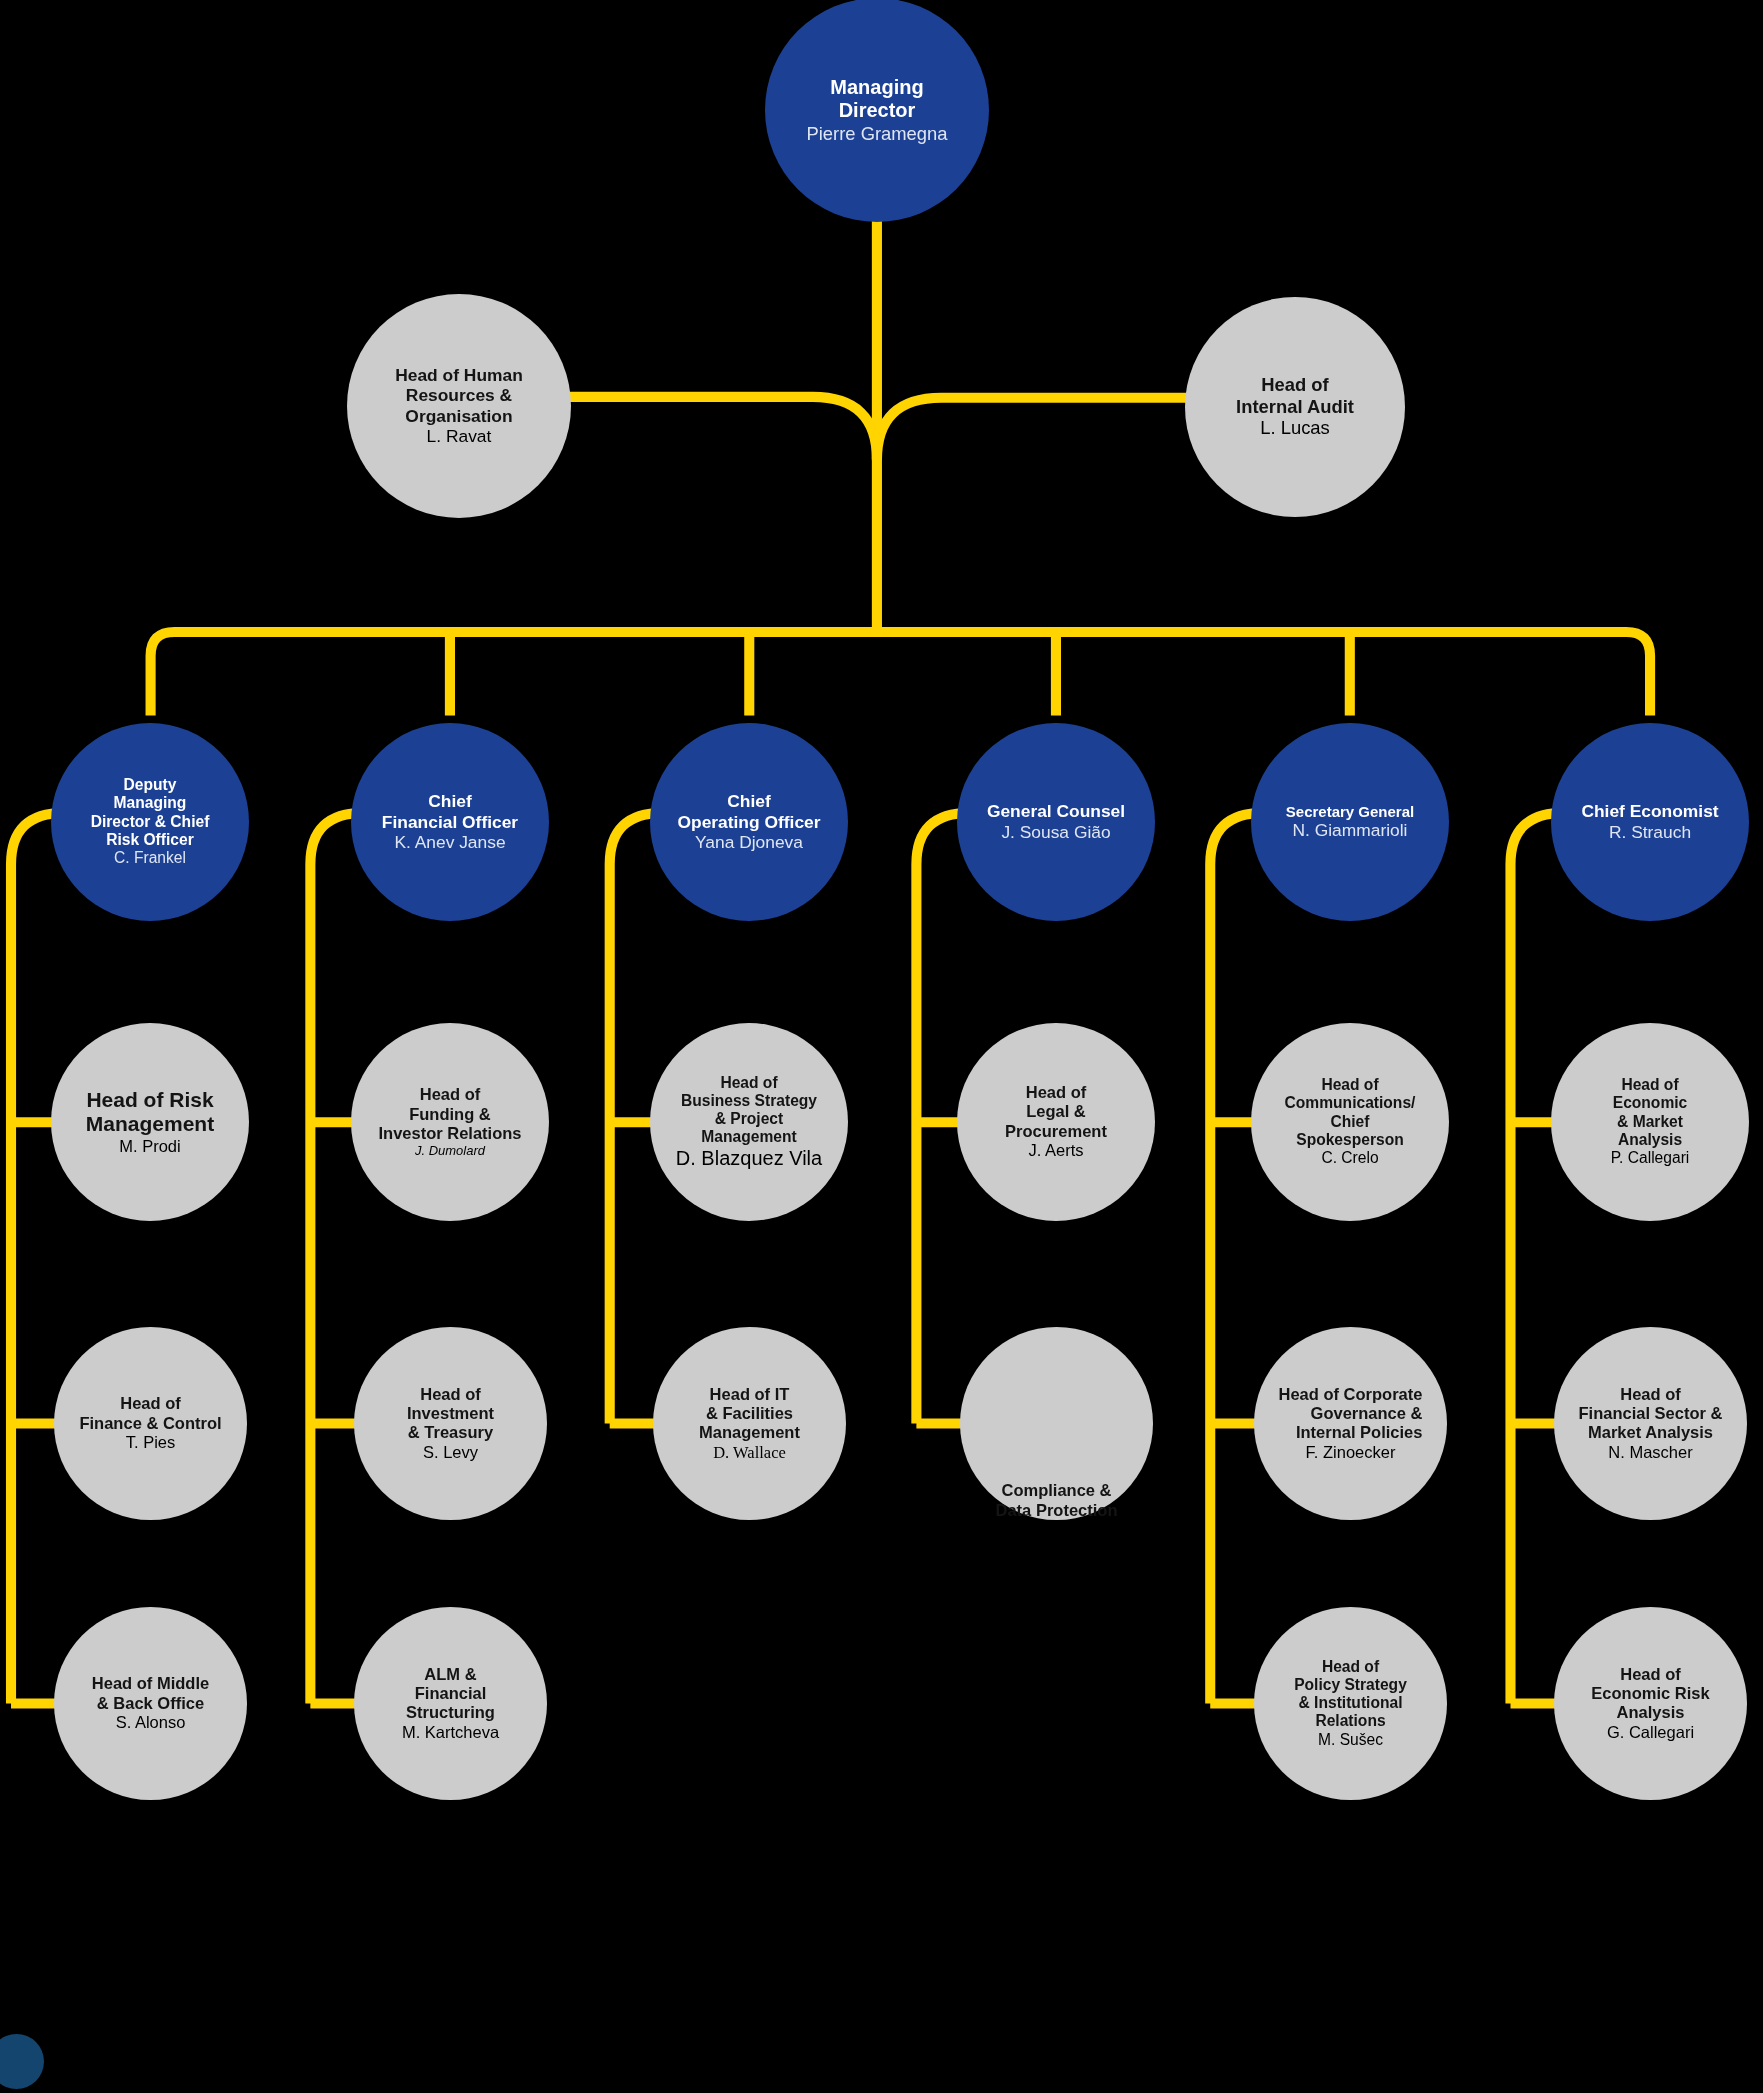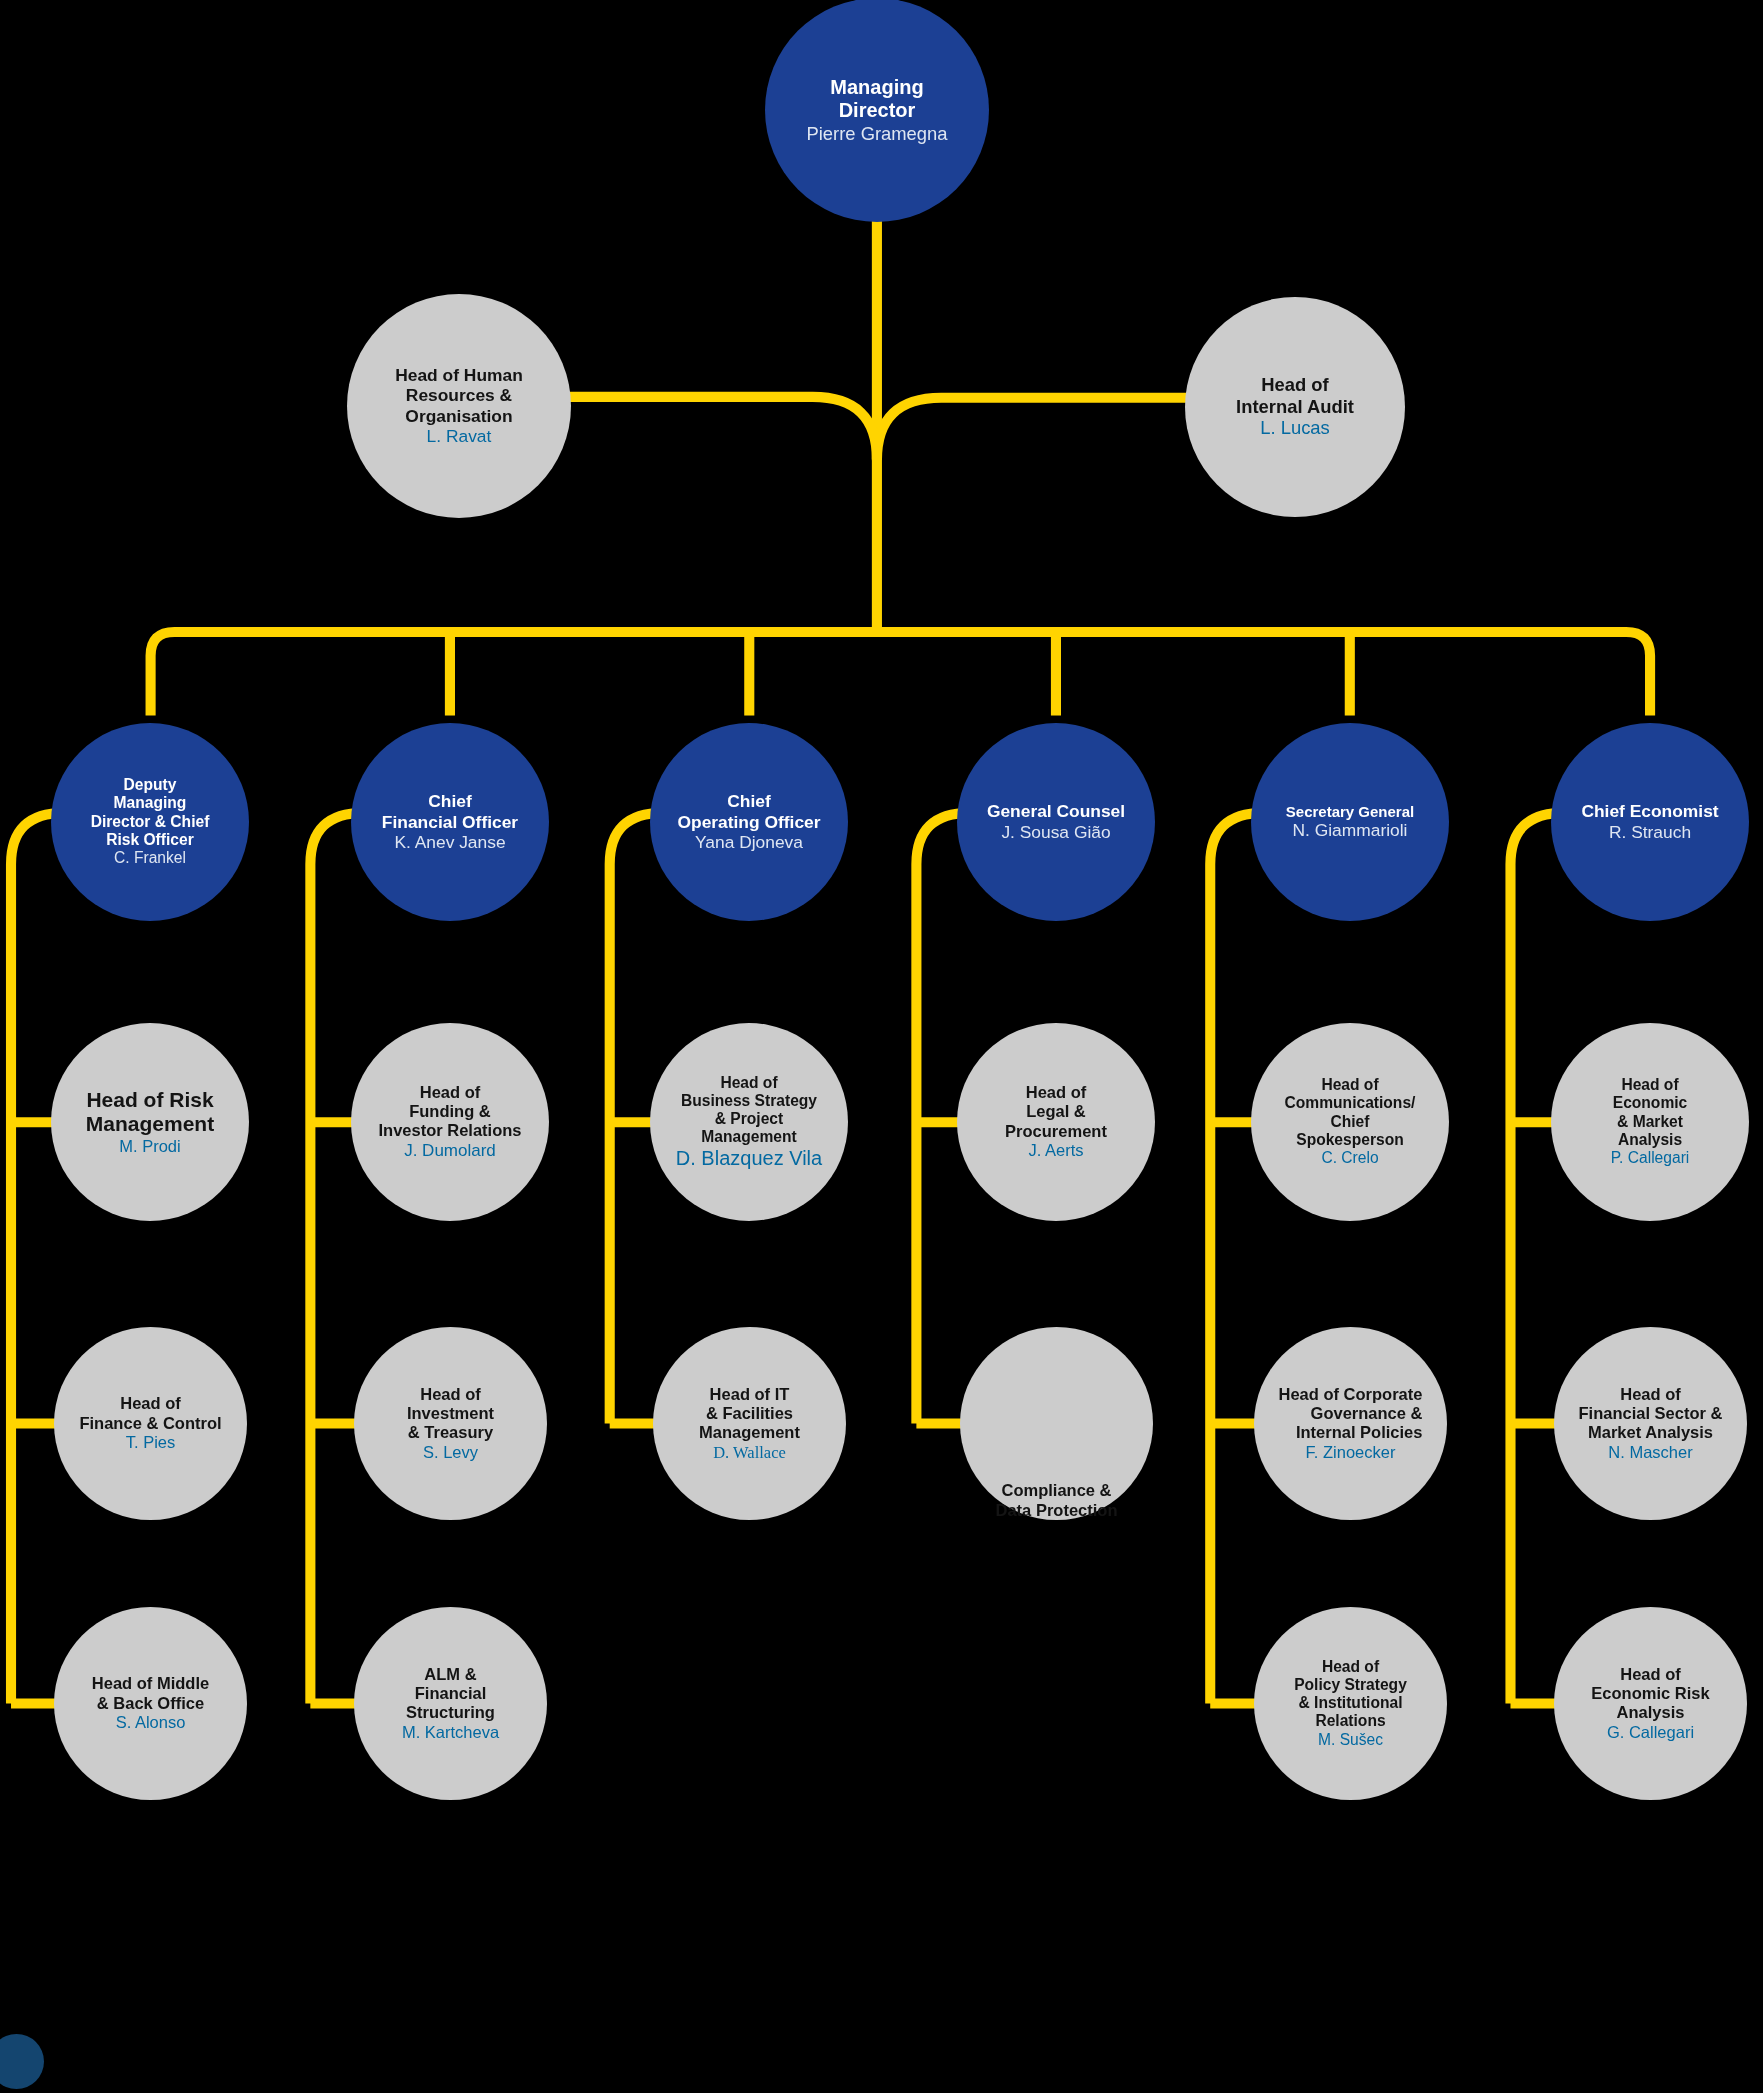--- a/index.html
+++ b/index.html
@@ -14,21 +14,21 @@
     position:absolute;border-radius:50%;
     display:flex;flex-direction:column;align-items:center;justify-content:center;
     text-align:center;box-sizing:border-box;z-index:5;
   }
   .node .title{font-weight:bold;line-height:1.17;}
   .node .person{font-weight:normal;line-height:1.2;}
 
   .node.blue{background:#1c4094;color:#ffffff;}
   .node.blue .person{color:#dfe6f2;}
   .node.grey{background:#cccccc;color:#141414;}
-  .node.grey .person{color:#0369a1;}
+  .node.grey .person{color:#000000;}
 
   .corner-dot{
     position:absolute;border-radius:50%;background:#14456f;z-index:6;
   }
 </style>
 </head>
 <body>
 
 <div id="chart">
   <svg class="wires" viewBox="0 0 1920 2280" xmlns="http://www.w3.org/2000/svg">
@@ -123,21 +123,21 @@
       </div>
       <div class="node blue" style="left: 351px; top: 723px; width: 198px; height: 198px; padding: 0px 9.2px;">
         <div class="title" style="font-size: 17.4px; white-space: pre-line;">Chief
 Financial Officer</div>
         <div class="person" style="font-size: 17.4px;">K. Anev Janse</div>
       </div>
       <div class="node grey" style="left: 351px; top: 1023px; width: 198px; height: 198px; padding: 0px 9.2px;">
         <div class="title" style="font-size: 16.5px; white-space: pre-line;">Head of
 Funding &amp;
 Investor Relations</div>
-        <div class="person" style="font-size: 17px;">J. Dumolard</div>
+        <div class="person" style="font-size: 13px; font-style: italic;">J. Dumolard</div>
       </div>
       <div class="node grey" style="left: 354px; top: 1327px; width: 193px; height: 193px; padding: 0px 9.2px;">
         <div class="title" style="font-size: 16.5px; white-space: pre-line;">Head of
 Investment
 &amp; Treasury</div>
         <div class="person" style="font-size: 16.5px;">S. Levy</div>
       </div>
       <div class="node grey" style="left: 354px; top: 1607px; width: 193px; height: 193px; padding: 0px 9.2px;">
         <div class="title" style="font-size: 16.5px; white-space: pre-line;">ALM &amp;
 Financial

